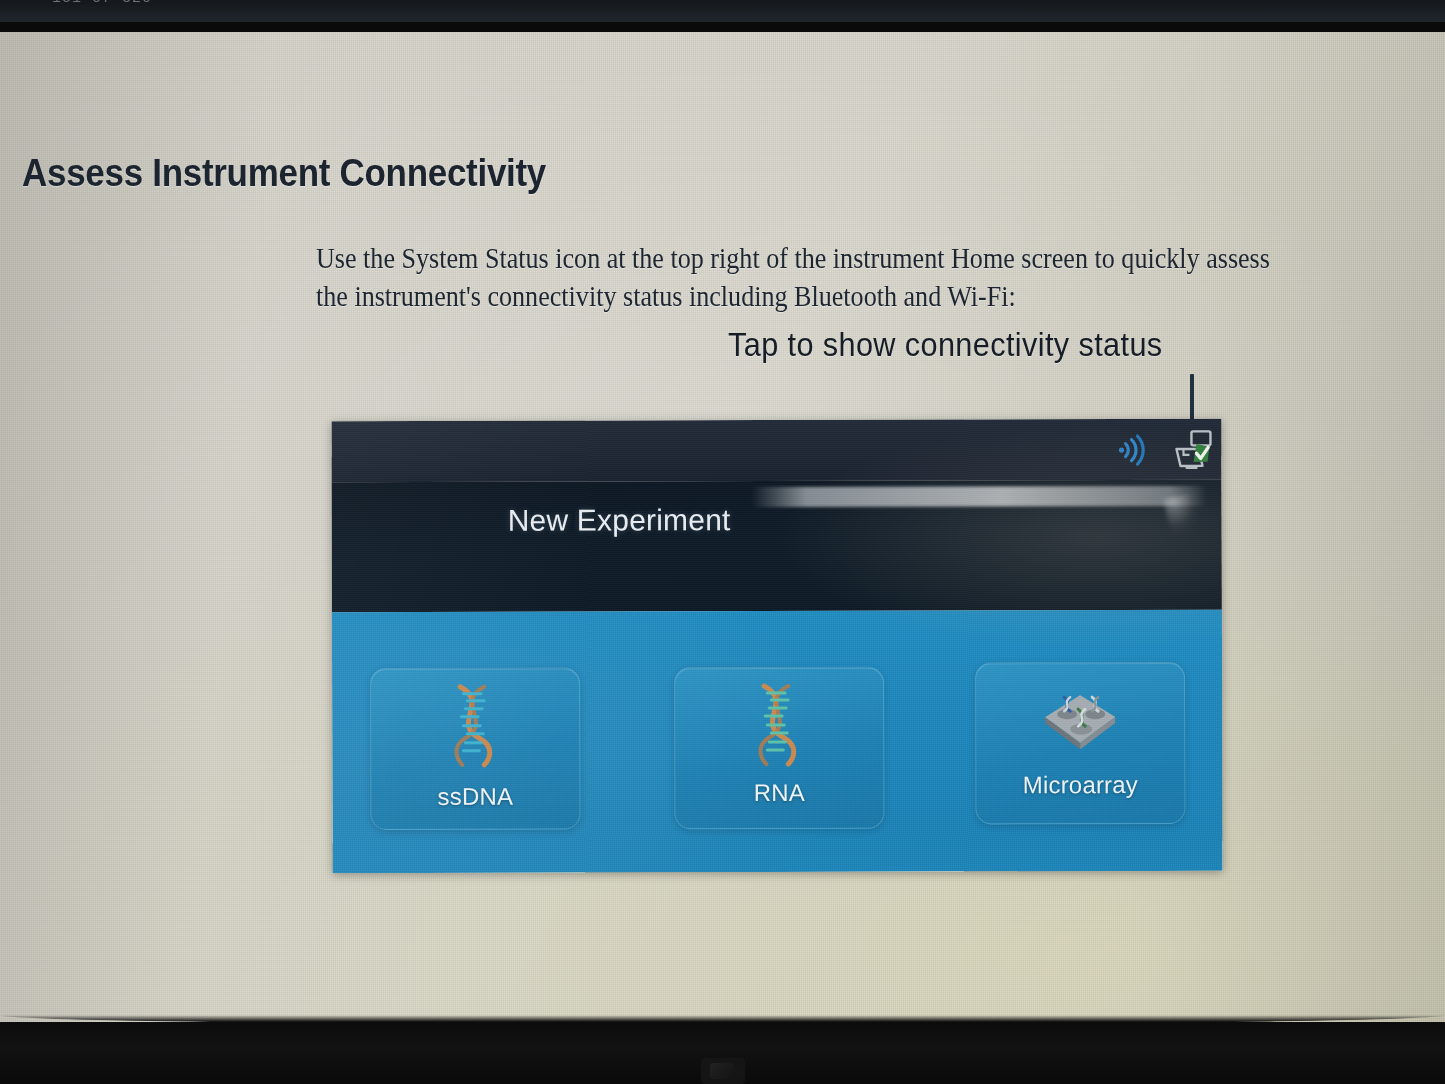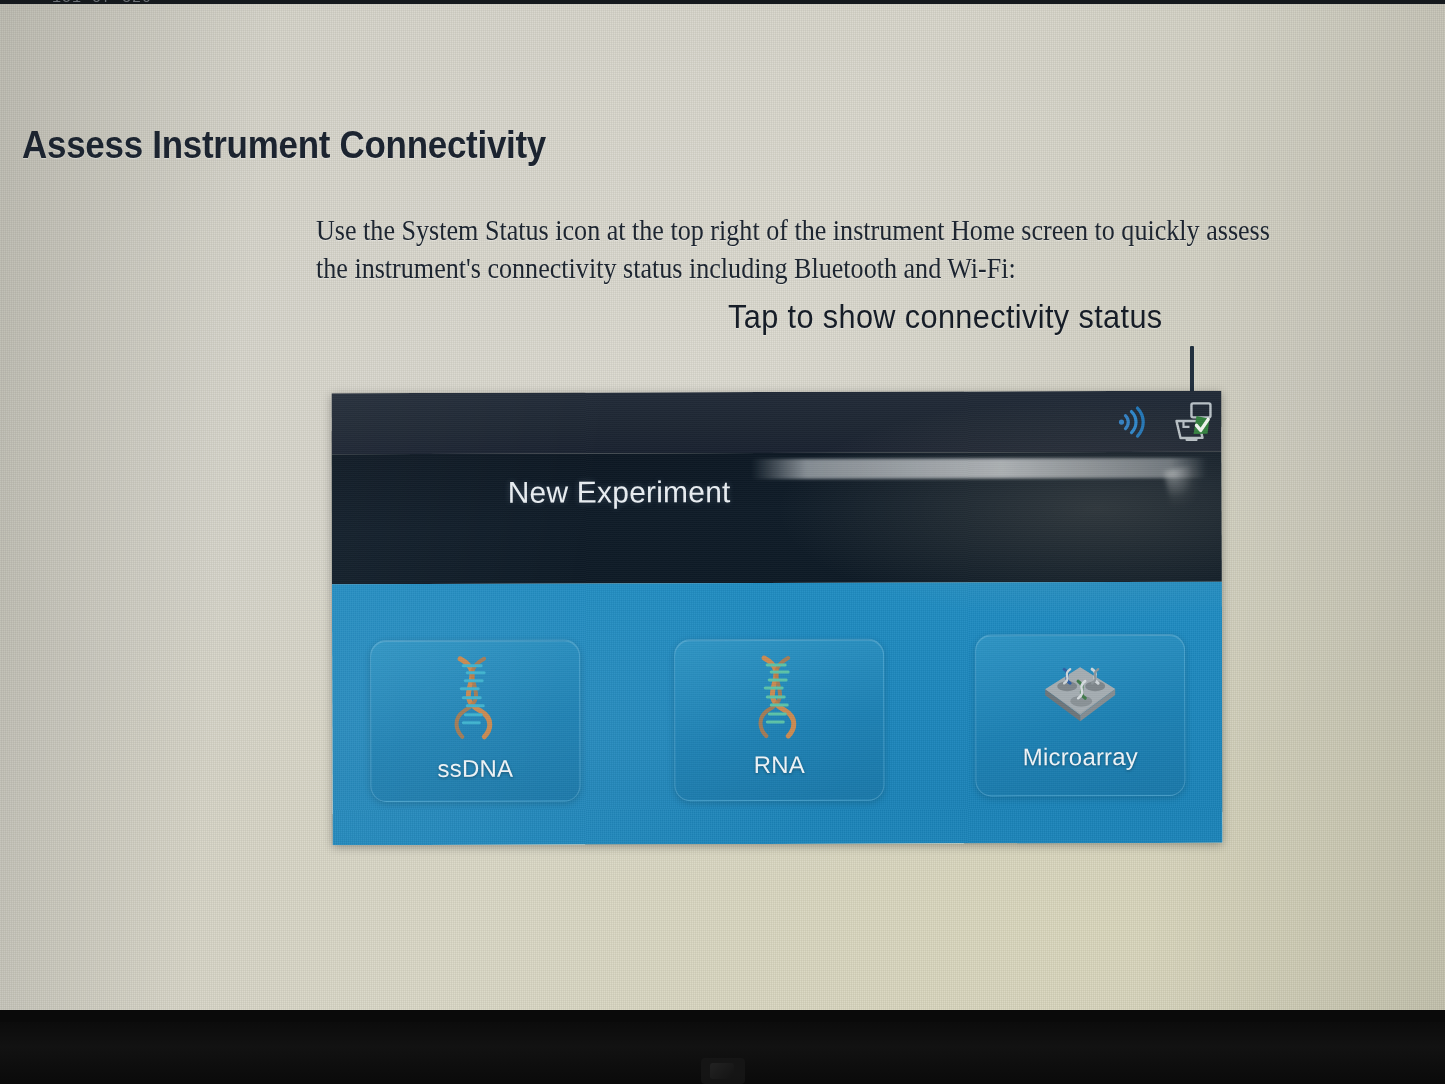--- a/index.html
+++ b/index.html
@@ -60,21 +60,21 @@
     position: absolute;
     left: 0; bottom: 60px;
     width: 1445px; height: 9px;
     background: linear-gradient(180deg, rgba(0,0,0,0) 0%, rgba(10,10,10,.92) 70%, #090909 100%);
     border-radius: 0 0 40% 40% / 0 0 100% 100%;
   }
 
   
   .slide {
     position: absolute;
-    left: 0; top: 4px;
+    left: 0; top: 32px;
     width: 1445px; height: 1006px;
     background:
       radial-gradient(135% 95% at 76% 92%, rgba(226,222,186,.62) 0%, rgba(210,208,190,0) 58%),
       radial-gradient(120% 90% at 12% 8%, rgba(218,216,206,.55) 0%, rgba(200,198,188,0) 62%),
       linear-gradient(118deg, #c9c7bb 0%, #d3d1c6 22%, #d7d5c9 48%, #cfcdc0 72%, #c3c2b6 100%);
     overflow: hidden;
   }
   
   .slide::before {
     content: "";

